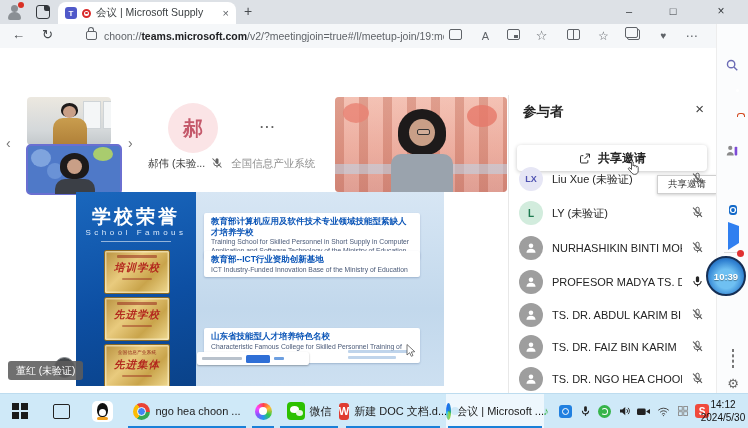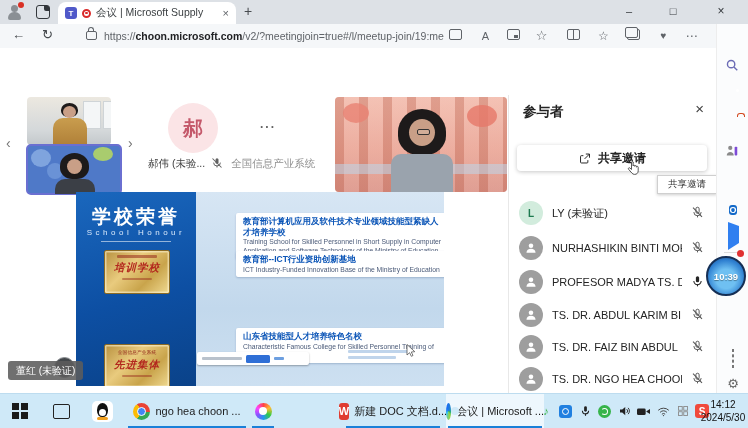--- a/index.html
+++ b/index.html
@@ -84,21 +84,21 @@
   .sl-line{position:absolute;left:25px;top:49px;width:70px;height:1px;background:rgba(255,255,255,.55);}
   .plaque{position:absolute;left:28px;width:64px;height:42px;border:1px solid #8a6a25;border-radius:2px;
     background:linear-gradient(135deg,#b8913f 0%,#e9cb7e 38%,#c9a44b 68%,#f0da92 100%);
     box-shadow:inset 0 0 0 1.5px rgba(255,248,220,.55);text-align:center;}
   .plaque .ttop{font-size:6px;transform:scale(.8);color:#8f2418;margin-top:3px;white-space:nowrap;}
   .plaque .tbar{width:40px;height:2.5px;margin:4px auto 0;background:rgba(150,40,28,.55);border-radius:1px;}
   .plaque .main{font-family:"DejaVu Serif","Liberation Serif",serif;font-style:italic;font-weight:bold;
     color:#b3281e;font-size:10.5px;letter-spacing:1px;margin-top:3px;}
   .plaque .bbar{width:30px;height:2px;margin:3px auto 0;background:rgba(150,40,28,.45);border-radius:1px;}
   .hcard{position:absolute;left:128px;width:216px;background:#fff;border-radius:2px;box-shadow:0 1px 2px rgba(30,60,110,.25);
-    padding:3px 7px;box-sizing:border-box;margin-left:32px;}
+    padding:3px 7px;box-sizing:border-box;}
   .hcard .ct{font-size:8.5px;font-weight:bold;color:#0b55b7;line-height:1.25;}
   .hcard .ce{font-size:6.8px;color:#4a5a78;line-height:1.3;margin-top:1px;}
   .mini-dialog{position:absolute;left:121px;top:160px;width:112px;height:13px;background:#fff;border-radius:2px;
     box-shadow:0 1px 2px rgba(0,0,0,.3);display:flex;align-items:center;gap:4px;padding:0 5px;box-sizing:border-box;}
   .mini-dialog .gb{width:40px;height:3px;background:#b9c2cc;border-radius:1px;}
   .mini-dialog .bb{width:24px;height:8px;background:#2f6fd6;border-radius:1.5px;}
   .mini-dialog .lb{width:10px;height:3px;background:#6d9fe0;border-radius:1px;}
   .wmark{position:absolute;background:#a9c6e4;opacity:.75;height:3px;border-radius:1px;}
   
   .panel{position:absolute;left:508px;top:95px;width:208px;height:298px;background:#fff;border-left:1px solid #e8e8e8;box-sizing:border-box;}
@@ -192,21 +192,21 @@
     <span class="winbtn" style="left:654px;">□</span>
     <span class="winbtn" style="left:702px;font-size:12px;">×</span>
   </div>
 
   <div class="toolbar">
     <span class="nav-glyph" style="left:12px;">←</span>
     <span class="nav-glyph" style="left:42px;">↻</span>
     <span class="lock-ico">
         <i></i>
       </span>
-    <span class="url"><span>https://</span><b>choon.microsoft.com</b><span>/v2/?meetingjoin=true#/l/meetup-join/19:meeting_N...</span></span>
+    <span class="url"><span>choon://</span><b>teams.microsoft.com</b><span>/v2/?meetingjoin=true#/l/meetup-join/19:meeting_N...</span></span>
     <span class="tb-ico" style="left:448px;"><span class="sq"></span></span>
     <span class="tb-ico" style="left:478px;font-size:11px;">A</span>
     <span class="tb-ico" style="left:506px;"><span class="sq"><i style="position:absolute;right:1px;bottom:1px;width:4px;height:3px;background:#5f6368;"></i></span></span>
     <span class="tb-ico" style="left:534px;font-size:13px;">☆</span>
     <span class="tb-ico" style="left:566px;"><span class="sq"><i style="position:absolute;left:4.5px;top:0;width:1.2px;height:9px;background:#5f6368;"></i></span></span>
     <span class="tb-ico" style="left:596px;font-size:12px;">☆</span>
     <span class="tb-ico" style="left:626px;"><span class="sq"><i style="position:absolute;left:-3px;top:-3px;width:11px;height:9px;border:1.2px solid #5f6368;border-radius:2px;background:#f5f7f9;"></i></span></span>
     <span class="tb-ico" style="left:656px;font-size:10px;">♥</span>
     <span class="tb-ico" style="left:684px;font-size:12px;">⋯</span>
     <span class="tb-ico" style="left:724px;top:4px;"><span class="copilot"><i></i></span></span>
@@ -353,25 +353,30 @@
         <i class="hair" style="left:11px;top:0;width:48px;height:46px;"></i>
         <i class="face" style="left:22px;top:10px;width:26px;height:27px;"></i>
         <i class="abs" style="left:30px;top:20px;width:11px;height:4px;border:1.3px solid #333;border-radius:2px;background:rgba(255,255,255,.15);"></i>
         <i class="torso" style="left:4px;top:45px;width:62px;height:38px;background:#9aa3ad;"></i>
       </span>
     </div>
 
     <div class="slide">
       <div class="slide-left">
         <div class="sl-title">学校荣誉</div>
-        <div class="sl-sub">School Honour</div>
+        <div class="sl-sub">School Famous</div>
         <i class="sl-line abs"></i>
         <div class="plaque" style="top:58px;">
           <div class="tbar"></div>
           <div class="main">培训学校</div>
+          <div class="bbar"></div>
+        </div>
+        <div class="plaque" style="top:105px;">
+          <div class="tbar"></div>
+          <div class="main">先进学校</div>
           <div class="bbar"></div>
         </div>
         <div class="plaque" style="top:152px;">
           <div class="ttop">全国信息产业系统</div>
           <div class="main" style="margin-top:1px;">先进集体</div>
           <div class="bbar"></div>
         </div>
       </div>
       <div class="slide-right"></div>
       <div class="hcard" style="top:21px;">
@@ -415,32 +420,44 @@
         </svg>
       <span class="txt">共享邀请</span>
     </div>
     <span class="handcur">
       <svg width="13" height="15" viewBox="0 0 13 15">
           <path d="M4.5 1.5v7L3 7c-1-.8-2.2.3-1.4 1.3L4.8 12c.7.9 1.6 1.4 2.8 1.4 2.2 0 3.6-1.4 3.6-3.6V6.2c0-1.1-1.6-1.1-1.7 0V5.4c0-1.1-1.7-1.1-1.7 0V5c0-1.1-1.7-1.1-1.7 0V1.5c0-1.2-1.6-1.2-1.6 0z" fill="#fff" stroke="#444" stroke-width="0.9"></path>
         </svg>
     </span>
     <div class="tooltip">共享邀请</div>
 
-    <div class="p-row" style="top:104px;">
-      <span class="p-av av-l">L</span>
-      <span class="p-name">LY (未验证)</span>
+    <div class="p-row" style="top:70px;">
+      <span class="p-av av-lx">LX</span>
+      <span class="p-name">Liu Xue (未验证)</span>
       <span class="micwrap">
           <svg width="13" height="13" viewBox="0 0 16 16">
             <rect x="6" y="1.5" width="4" height="7.5" rx="2" fill="none" stroke="#565656" stroke-width="1.2"></rect>
             <path d="M3.5 7.5a4.5 4.5 0 0 0 9 0" fill="none" stroke="#565656" stroke-width="1.2"></path>
             <line x1="8" y1="11.5" x2="8" y2="14" stroke="#565656" stroke-width="1.2"></line>
             <line x1="2.5" y1="2" x2="13.5" y2="13.5" stroke="#565656" stroke-width="1.3"></line>
           </svg>
         </span>
     </div>
+    <div class="p-row" style="top:104px;">
+      <span class="p-av av-l">L</span>
+      <span class="p-name">LY (未验证)</span>
+      <span class="micwrap">
+          <svg width="13" height="13" viewBox="0 0 16 16">
+            <rect x="6" y="1.5" width="4" height="7.5" rx="2" fill="none" stroke="#565656" stroke-width="1.2"></rect>
+            <path d="M3.5 7.5a4.5 4.5 0 0 0 9 0" fill="none" stroke="#565656" stroke-width="1.2"></path>
+            <line x1="8" y1="11.5" x2="8" y2="14" stroke="#565656" stroke-width="1.2"></line>
+            <line x1="2.5" y1="2" x2="13.5" y2="13.5" stroke="#565656" stroke-width="1.3"></line>
+          </svg>
+        </span>
+    </div>
     <div class="p-row" style="top:139px;">
       <span class="p-av av-gray">
           <svg width="14" height="14" viewBox="0 0 16 16" fill="#fff">
             <circle cx="8" cy="5.5" r="2.6"></circle>
             <path d="M2.8 13.5c0-2.9 2.3-4.6 5.2-4.6s5.2 1.7 5.2 4.6z"></path>
           </svg>
         </span>
       <span class="p-name">NURHASHIKIN BINTI MOHD S...</span>
       <span class="micwrap">
           <svg width="13" height="13" viewBox="0 0 16 16">
@@ -484,21 +501,21 @@
           </svg>
         </span>
     </div>
     <div class="p-row" style="top:238px;">
       <span class="p-av av-gray">
           <svg width="14" height="14" viewBox="0 0 16 16" fill="#fff">
             <circle cx="8" cy="5.5" r="2.6"></circle>
             <path d="M2.8 13.5c0-2.9 2.3-4.6 5.2-4.6s5.2 1.7 5.2 4.6z"></path>
           </svg>
         </span>
-      <span class="p-name">TS. DR. FAIZ BIN ABDUL</span>
+      <span class="p-name">TS. DR. FAIZ BIN KARIM</span>
       <span class="micwrap">
           <svg width="13" height="13" viewBox="0 0 16 16">
             <rect x="6" y="1.5" width="4" height="7.5" rx="2" fill="none" stroke="#565656" stroke-width="1.2"></rect>
             <path d="M3.5 7.5a4.5 4.5 0 0 0 9 0" fill="none" stroke="#565656" stroke-width="1.2"></path>
             <line x1="8" y1="11.5" x2="8" y2="14" stroke="#565656" stroke-width="1.2"></line>
             <line x1="2.5" y1="2" x2="13.5" y2="13.5" stroke="#565656" stroke-width="1.3"></line>
           </svg>
         </span>
     </div>
     <div class="p-row" style="top:270px;">
@@ -571,20 +588,27 @@
       <span class="chromeico">
           <i></i>
         </span>
       <span class="tb-lbl">ngo hea choon ...</span>
     </div>
     <div class="tb-item ul" style="left:250px;width:26px;">
       <span class="rainbow">
           <i></i>
         </span>
     </div>
+    <div class="tb-item ul" style="left:278px;width:62px;">
+      <span class="wechatico">
+          <i class="c1"></i>
+          <i class="c2"></i>
+        </span>
+      <span class="tb-lbl">微信</span>
+    </div>
     <div class="tb-item ul" style="left:344px;width:98px;">
       <span class="wpsico">W</span>
       <span class="tb-lbl">新建 DOC 文档.d...</span>
     </div>
     <div class="tb-item ul activewin" style="left:446px;width:98px;">
       <span class="edgeico">
           <i></i>
         </span>
       <span class="tb-lbl">会议 | Microsoft ...</span>
     </div>

